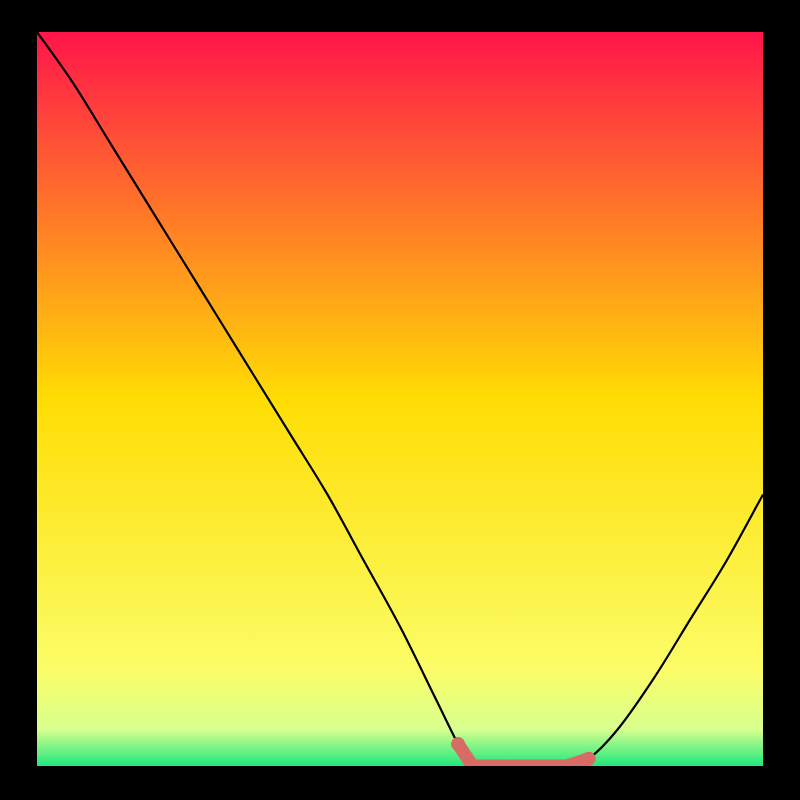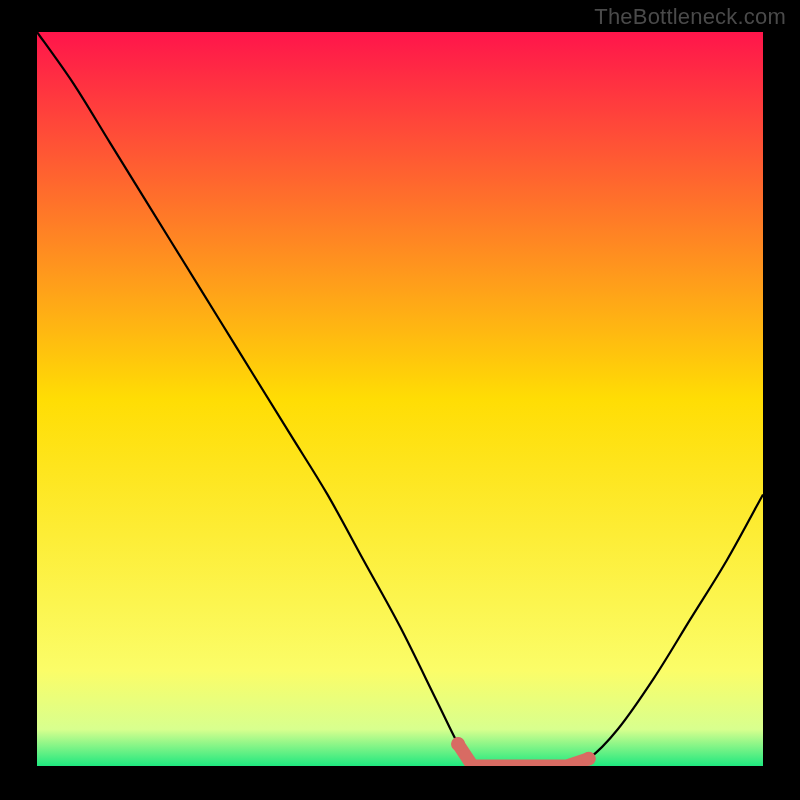--- a/index.html
+++ b/index.html
@@ -38,21 +38,20 @@
   .gradient-stop-0 { stop-color: #ff154b; }
   .gradient-stop-50 { stop-color: #ffdd04; }
   .gradient-band-top { stop-color: #fbfd68; }
   .gradient-band-mid { stop-color: #d8ff8e; }
   .gradient-stop-100 { stop-color: #1fe87f; }
 </style>
 </head>
 <body>
 
 <div class="frame">
-  <div class="attribution">TheBottleneck.com</div>
 
   <div class="plot-area">
     <svg viewBox="0 0 726 734" width="726" height="734">
       <defs>
         <linearGradient id="bg-grad" x1="0" y1="0" x2="0" y2="1">
           <stop offset="0%" class="gradient-stop-0"></stop>
           <stop offset="50%" class="gradient-stop-50"></stop>
           <stop offset="87%" class="gradient-band-top"></stop>
           <stop offset="95%" class="gradient-band-mid"></stop>
           <stop offset="100%" class="gradient-stop-100"></stop>

